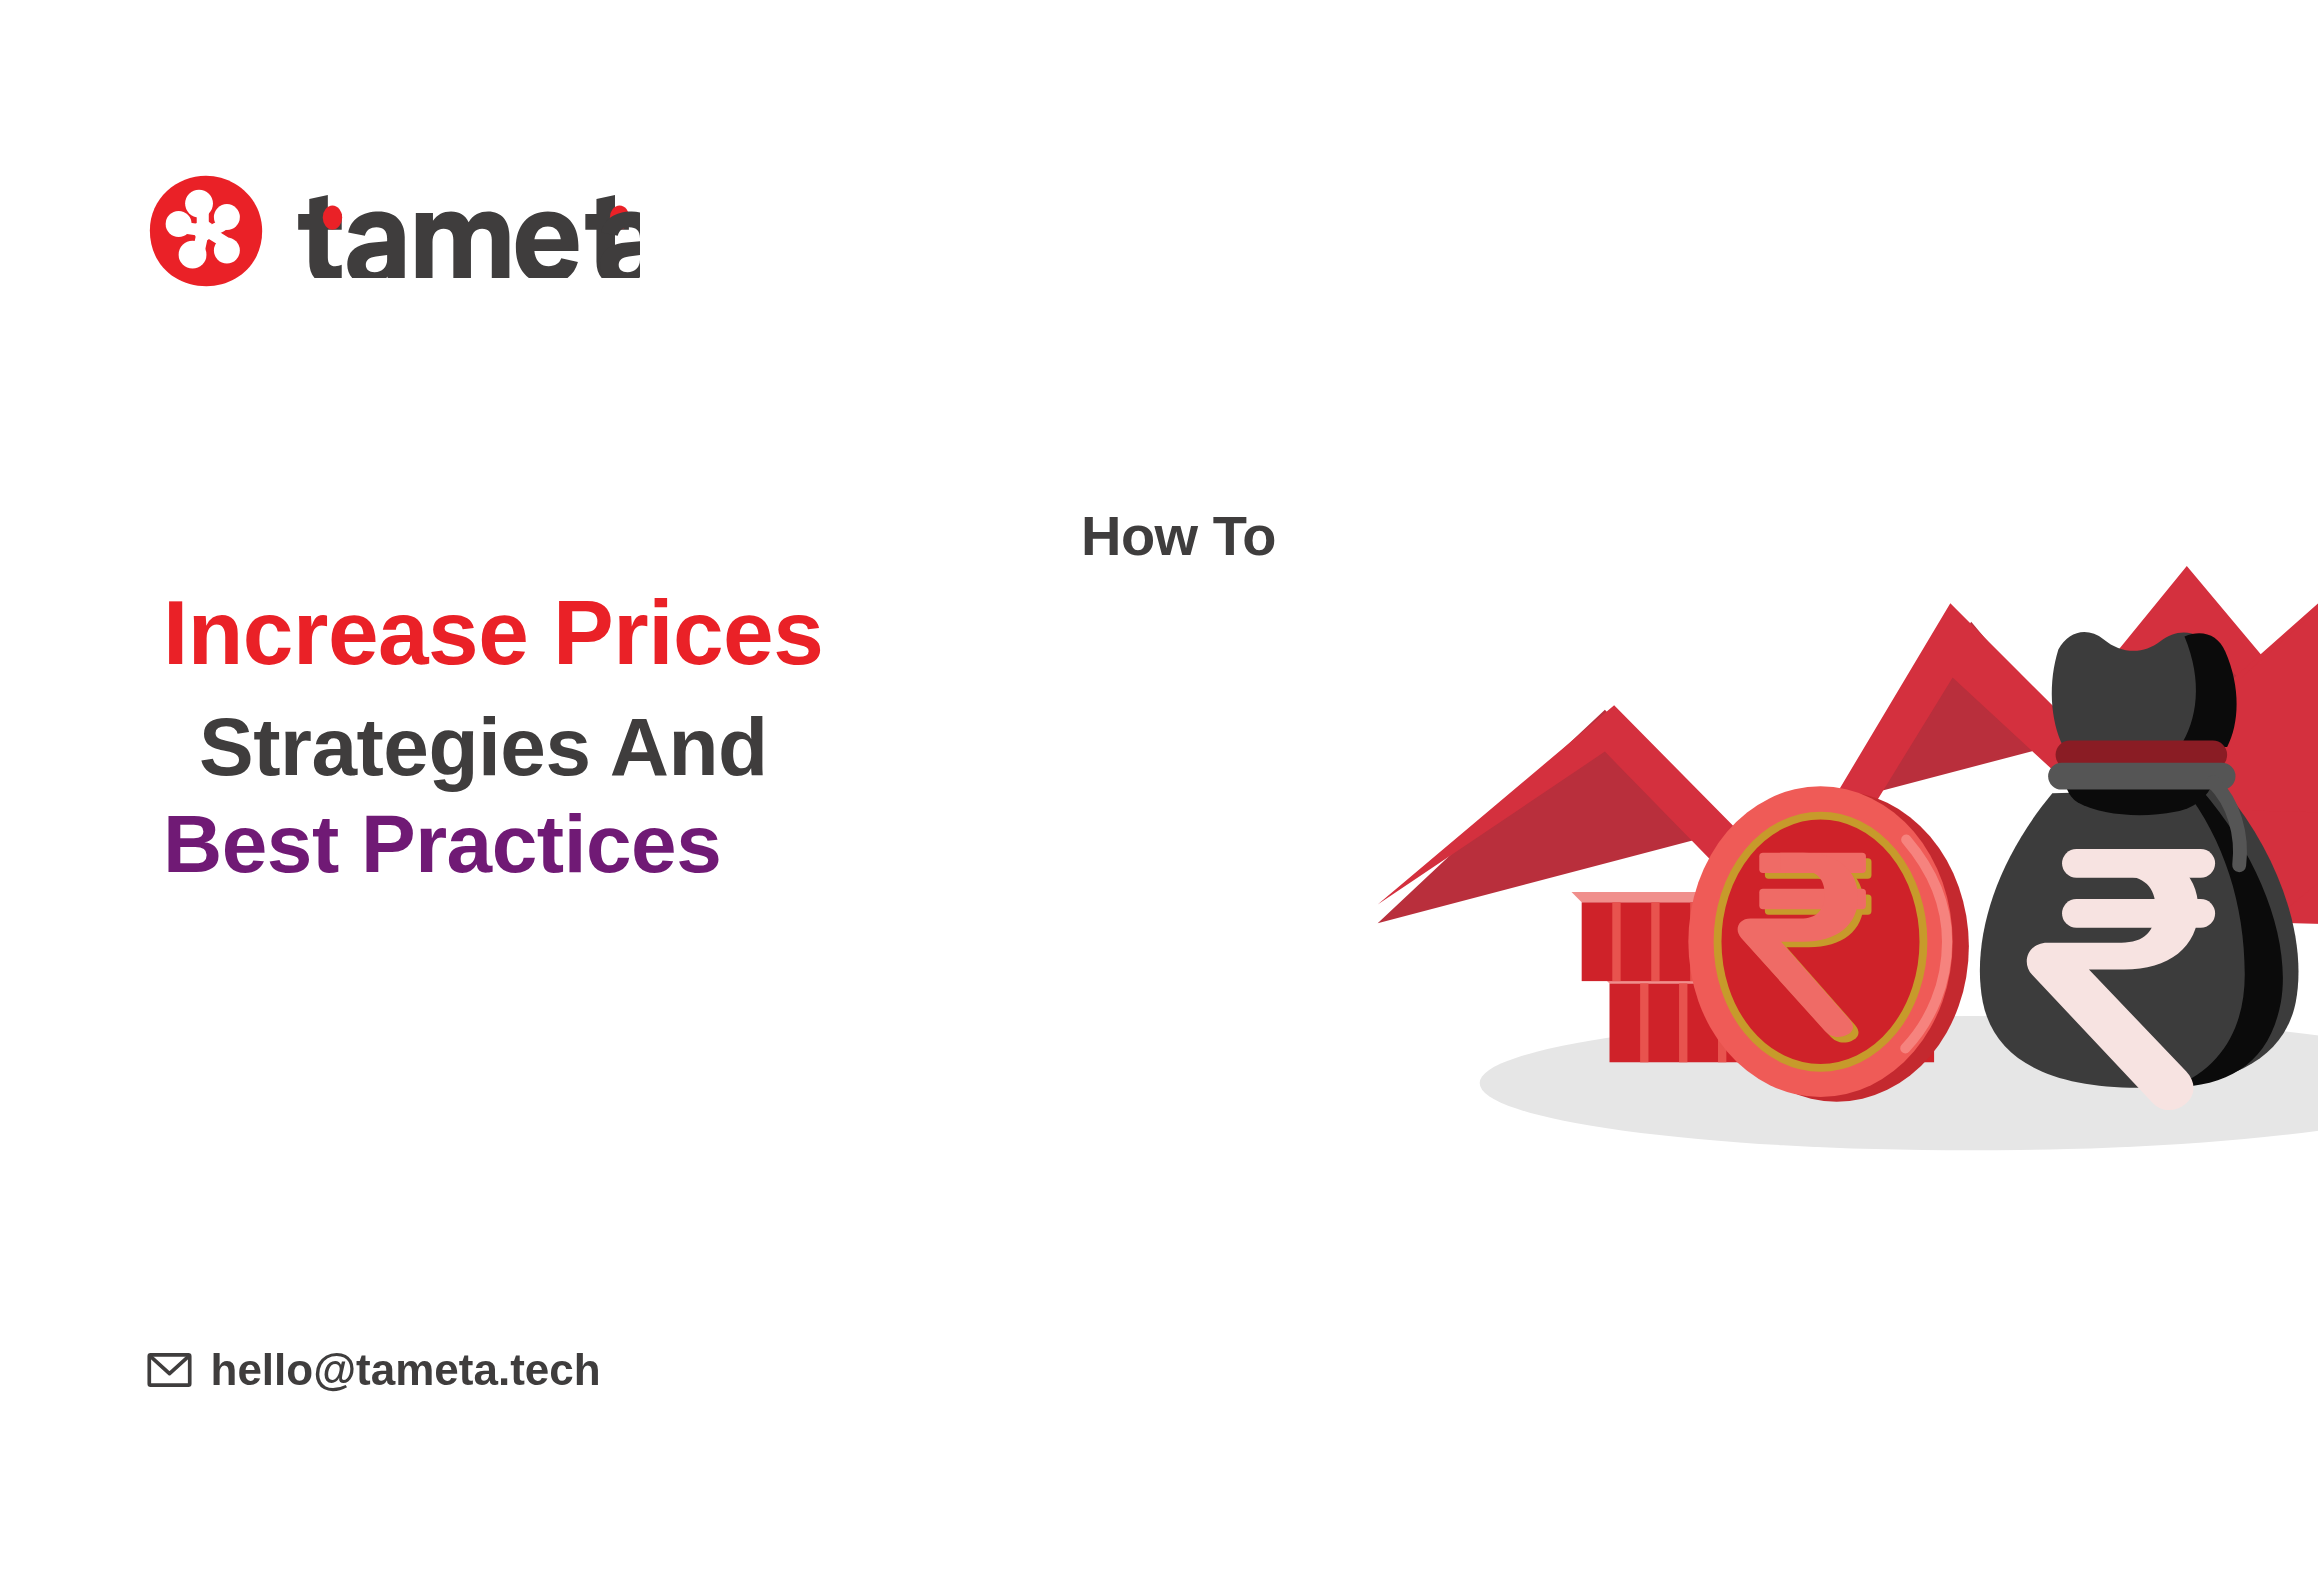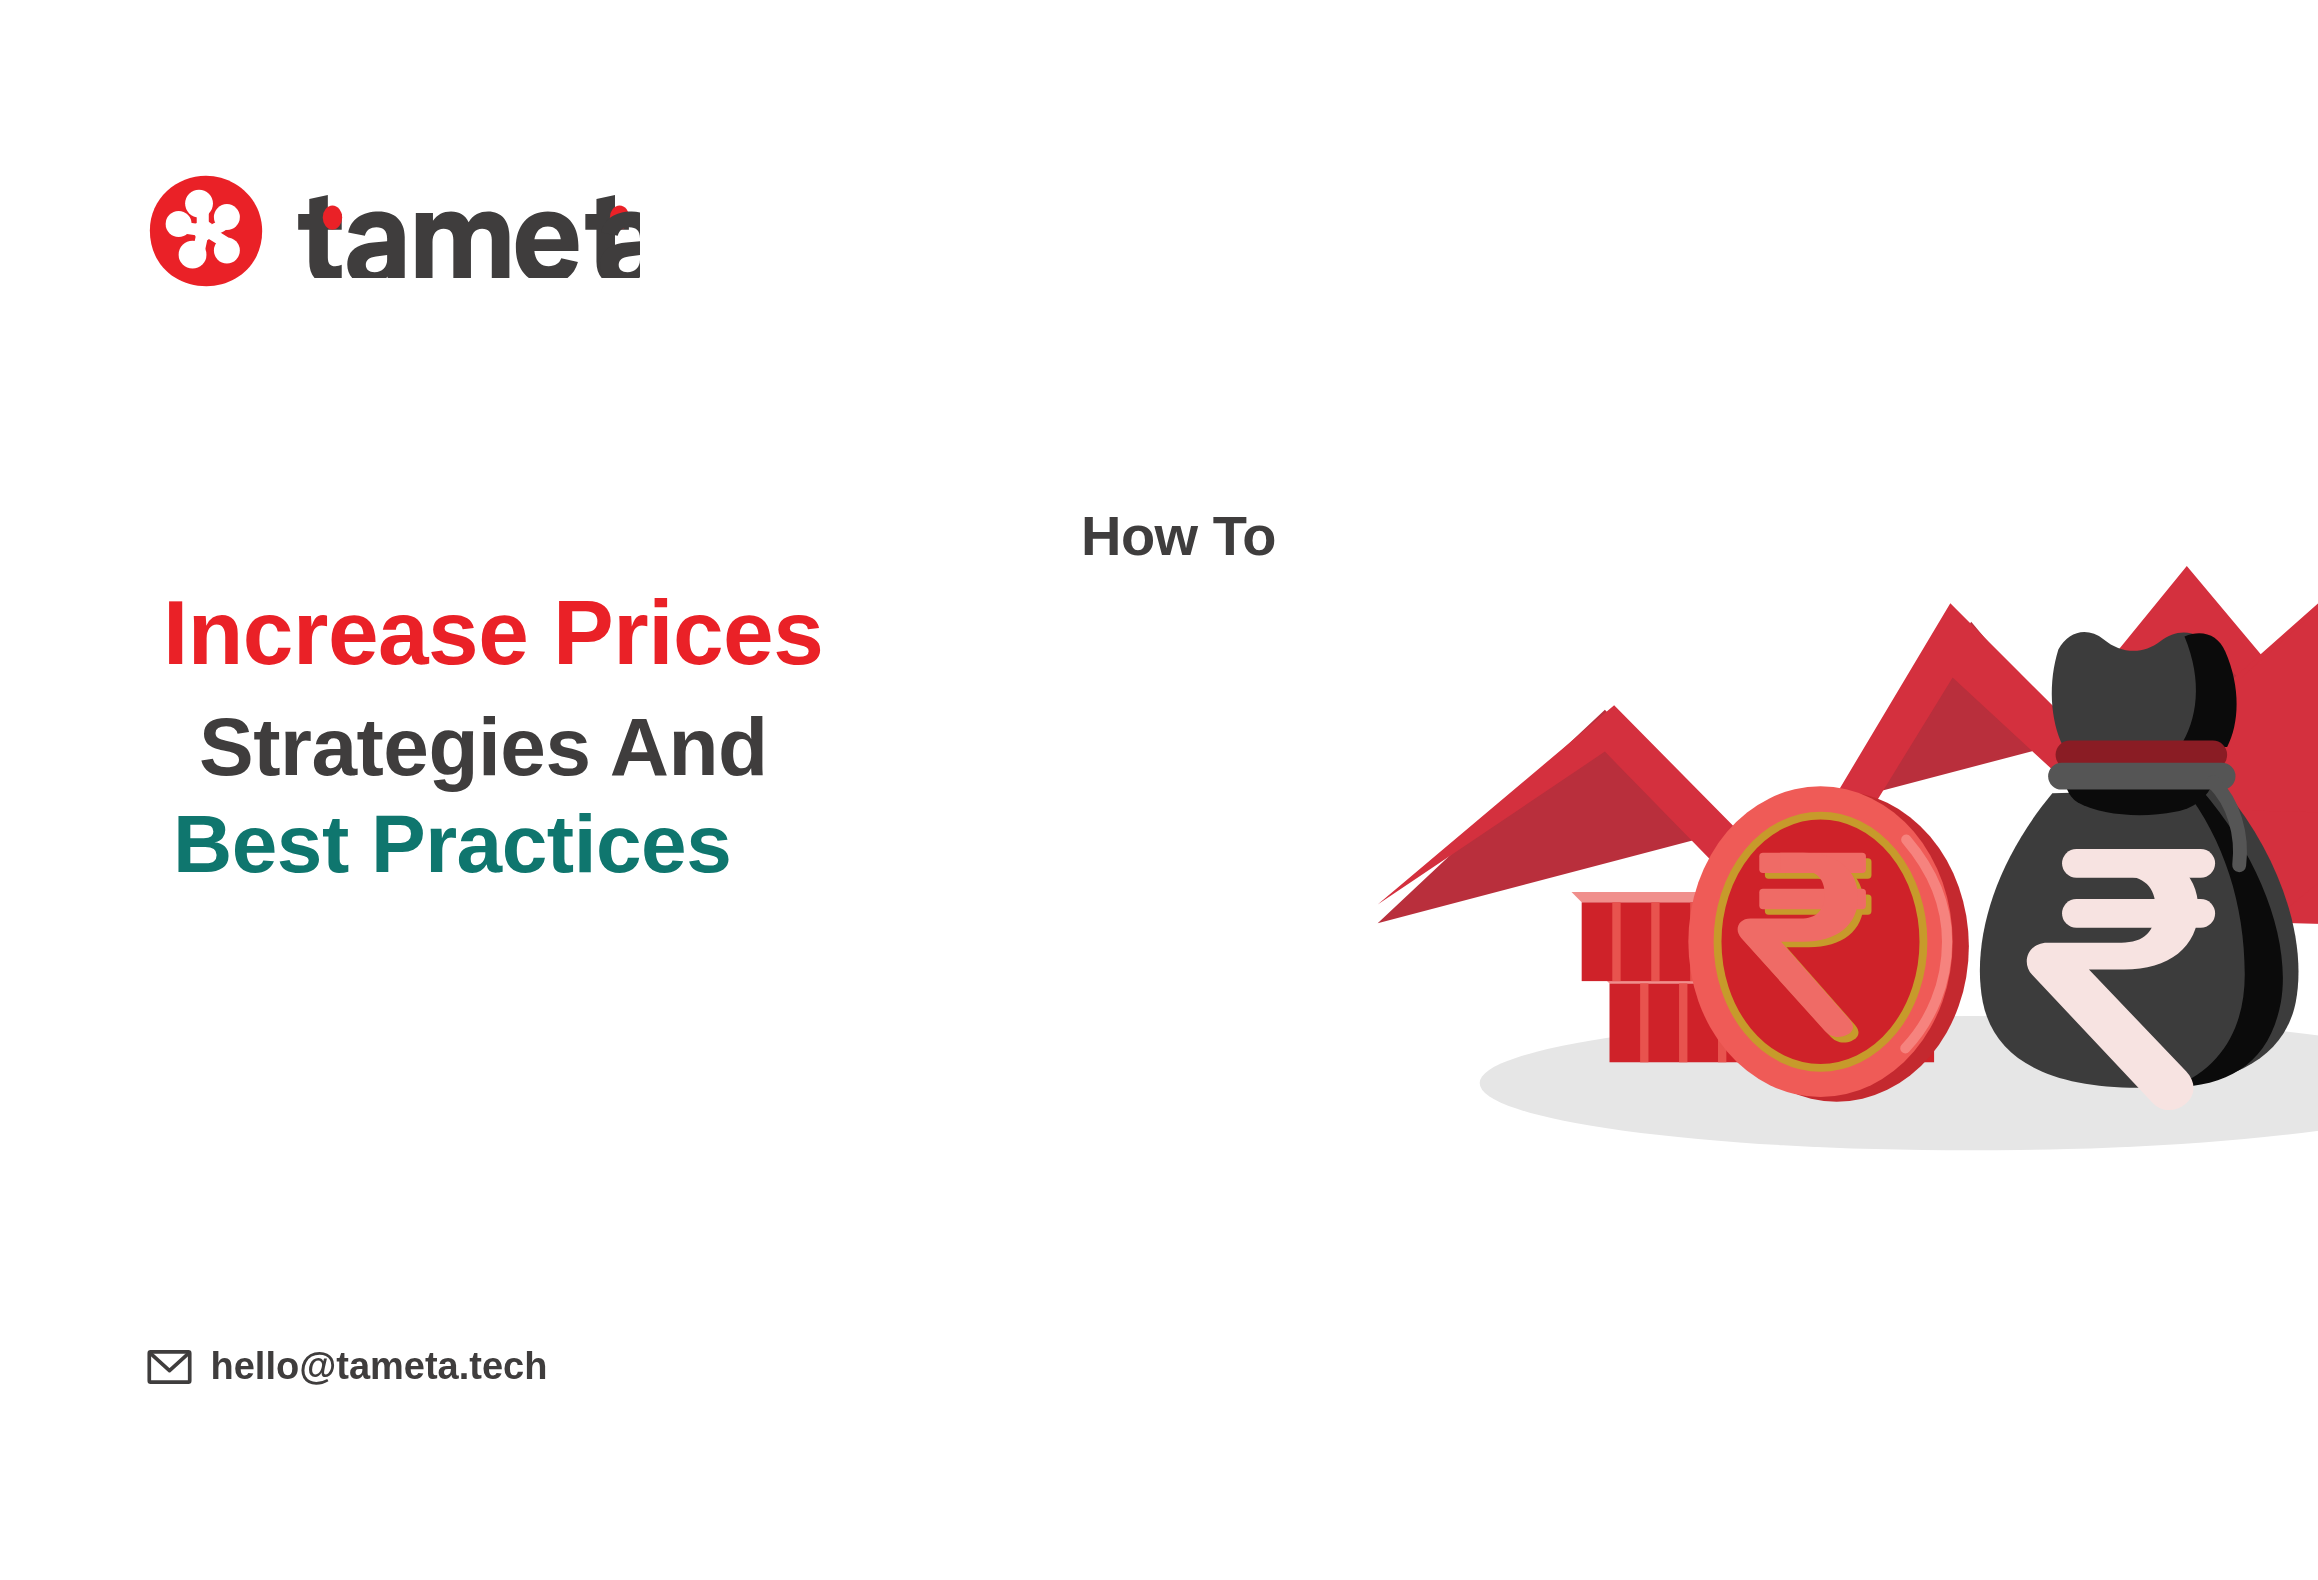--- a/index.html
+++ b/index.html
@@ -61,36 +61,35 @@
   .hl-3{
     font-size:82px;
     line-height:1.18;
     color:#3f3d3d;
     margin-top:12px;
     margin-left:36px;
   }
   .hl-4{
     font-size:82px;
     line-height:1.18;
-    color:#0f766e;
-    margin-left:10px;
+    color:#701a75;
   }
 
   
   .contact{
     position:absolute;
     left:147px;top:1345px;
     display:flex;align-items:center;gap:18.5px;
   }
   .mail-icon{
     width:45px;height:34px;flex:0 0 auto;
   }
   .mail-icon svg{display:block;width:45px;height:34px;}
   .contact-text{
-    font-size:38px;
+    font-size:44px;
     font-weight:bold;
     color:#3f3d3d;
     letter-spacing:0px;
     white-space:nowrap;
     text-align:right;
   }
 
   
   .illustration{
     position:absolute;

